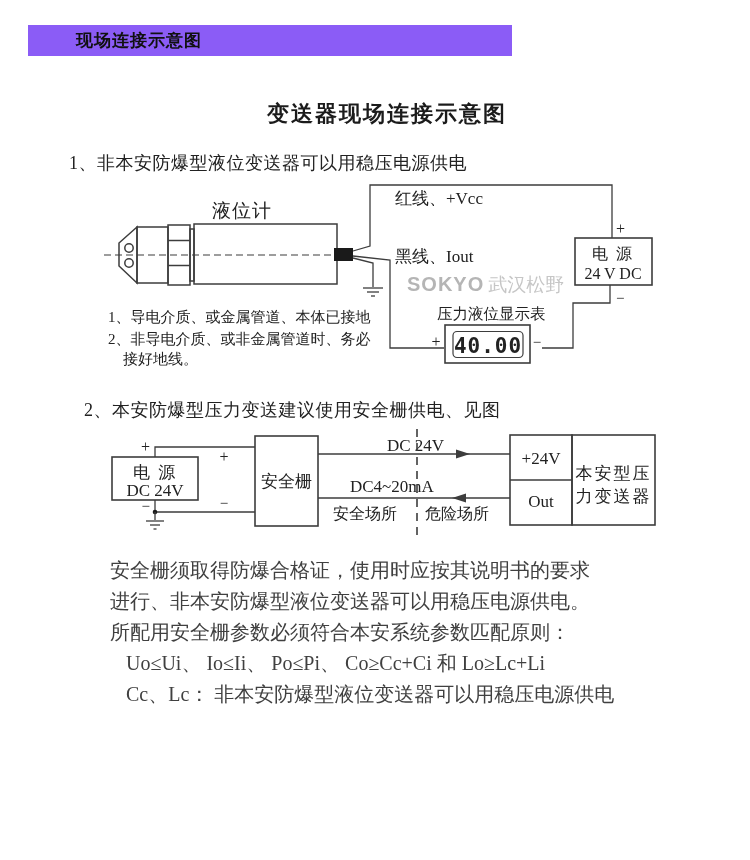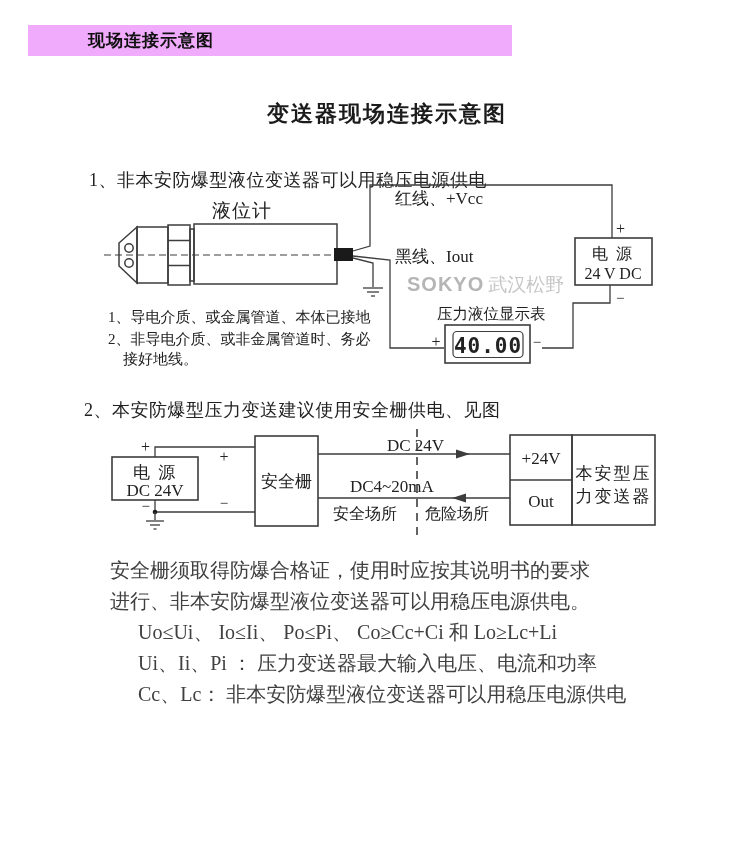--- a/index.html
+++ b/index.html
@@ -4,49 +4,49 @@
 <style>
   html,body{margin:0;padding:0;}
   body{
     width:750px;height:860px;position:relative;background:#ffffff;
     font-family:"Liberation Serif","DejaVu Serif",serif;
     color:#222222;overflow:hidden;
   }
   .abs{position:absolute;}
   #header-bar{
     left:28px;top:25px;width:484px;height:31px;line-height:31px;
-    background:#f0abfc;padding-left:60px;box-sizing:border-box;
+    background:#8b5cf6;padding-left:48px;box-sizing:border-box;
     font-family:"Liberation Sans","DejaVu Sans",sans-serif;
     font-weight:bold;font-size:17px;color:#101010;letter-spacing:1px;
   }
   #page-title{
     left:0;top:99px;width:774px;text-align:center;
     font-size:22px;font-weight:bold;letter-spacing:2px;color:#1b1b1b;
   }
   .section-heading{
     font-size:18px;color:#222;letter-spacing:0.5px;white-space:nowrap;
   }
-  #heading-1{left:89px;top:151px;margin-top:17px;}
+  #heading-1{left:69px;top:151px;}
   #heading-2{left:84px;top:398px;}
   svg{position:absolute;overflow:visible;}
   svg text{
     font-family:"Liberation Serif","DejaVu Serif",serif;
     fill:#222222;
   }
   .seg{
     font-family:"DejaVu Sans Mono",monospace;font-weight:bold;
     letter-spacing:1px;
   }
   .wm-logo{font-family:"Liberation Sans","DejaVu Sans",sans-serif;font-weight:bold;}
   .wm-name{font-family:"Liberation Sans","DejaVu Sans",sans-serif;}
   #body-block{
     left:110px;top:555px;width:600px;
     font-size:20px;line-height:31px;color:#404040;white-space:nowrap;
   }
-  .rule-line{margin-left:28px;}
+  .rule-line{margin-left:16px;}
 </style>
 </head>
 <body>
 
 <div id="header-bar" class="abs">现场连接示意图</div>
 
 <div id="page-title" class="abs">变送器现场连接示意图</div>
 
 <div id="heading-1" class="abs section-heading">1、非本安防爆型液位变送器可以用稳压电源供电</div>
 
@@ -150,16 +150,16 @@
   <text x="541" y="507" text-anchor="middle" font-size="17">Out</text>
 
   <rect x="572" y="435" width="83" height="90" fill="none" stroke="#3d3d3d" stroke-width="1.6"></rect>
   <text x="613.5" y="479" text-anchor="middle" font-size="17" letter-spacing="2">本安型压</text>
   <text x="613.5" y="502" text-anchor="middle" font-size="17" letter-spacing="2">力变送器</text>
 </svg>
 
 <div id="body-block" class="abs">
   <div>安全栅须取得防爆合格证，使用时应按其说明书的要求</div>
   <div>进行、非本安防爆型液位变送器可以用稳压电源供电。</div>
+  <div>所配用安全栅参数必须符合本安系统参数匹配原则：</div>
   <div class="rule-line">Uo≤Ui、 Io≤Ii、 Po≤Pi、 Co≥Cc+Ci 和 Lo≥Lc+Li</div>
-  <div class="rule-line">Ui、Ii、Pi ： 压力变送器最大输入电压、电流和功率</div>
   <div class="rule-line">Cc、Lc：  非本安防爆型液位变送器可以用稳压电源供电</div>
 </div>
 
 </body></html>

